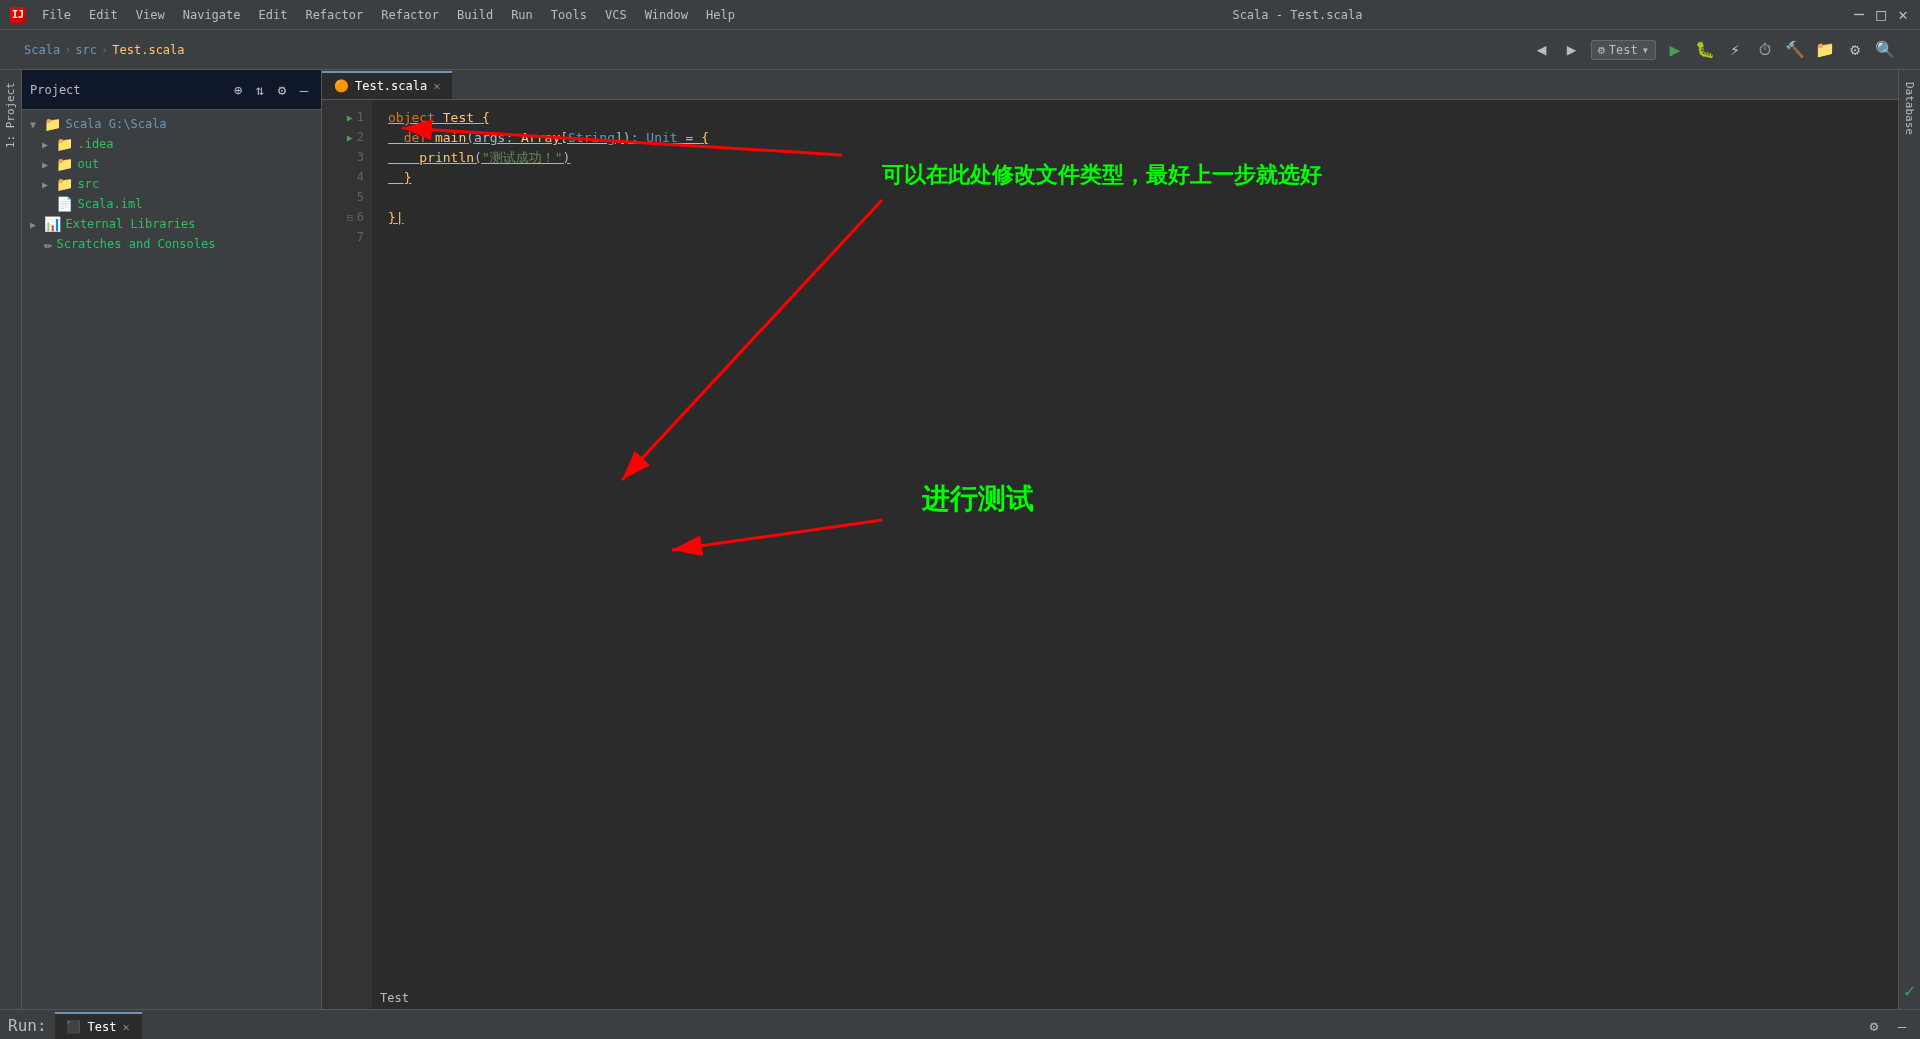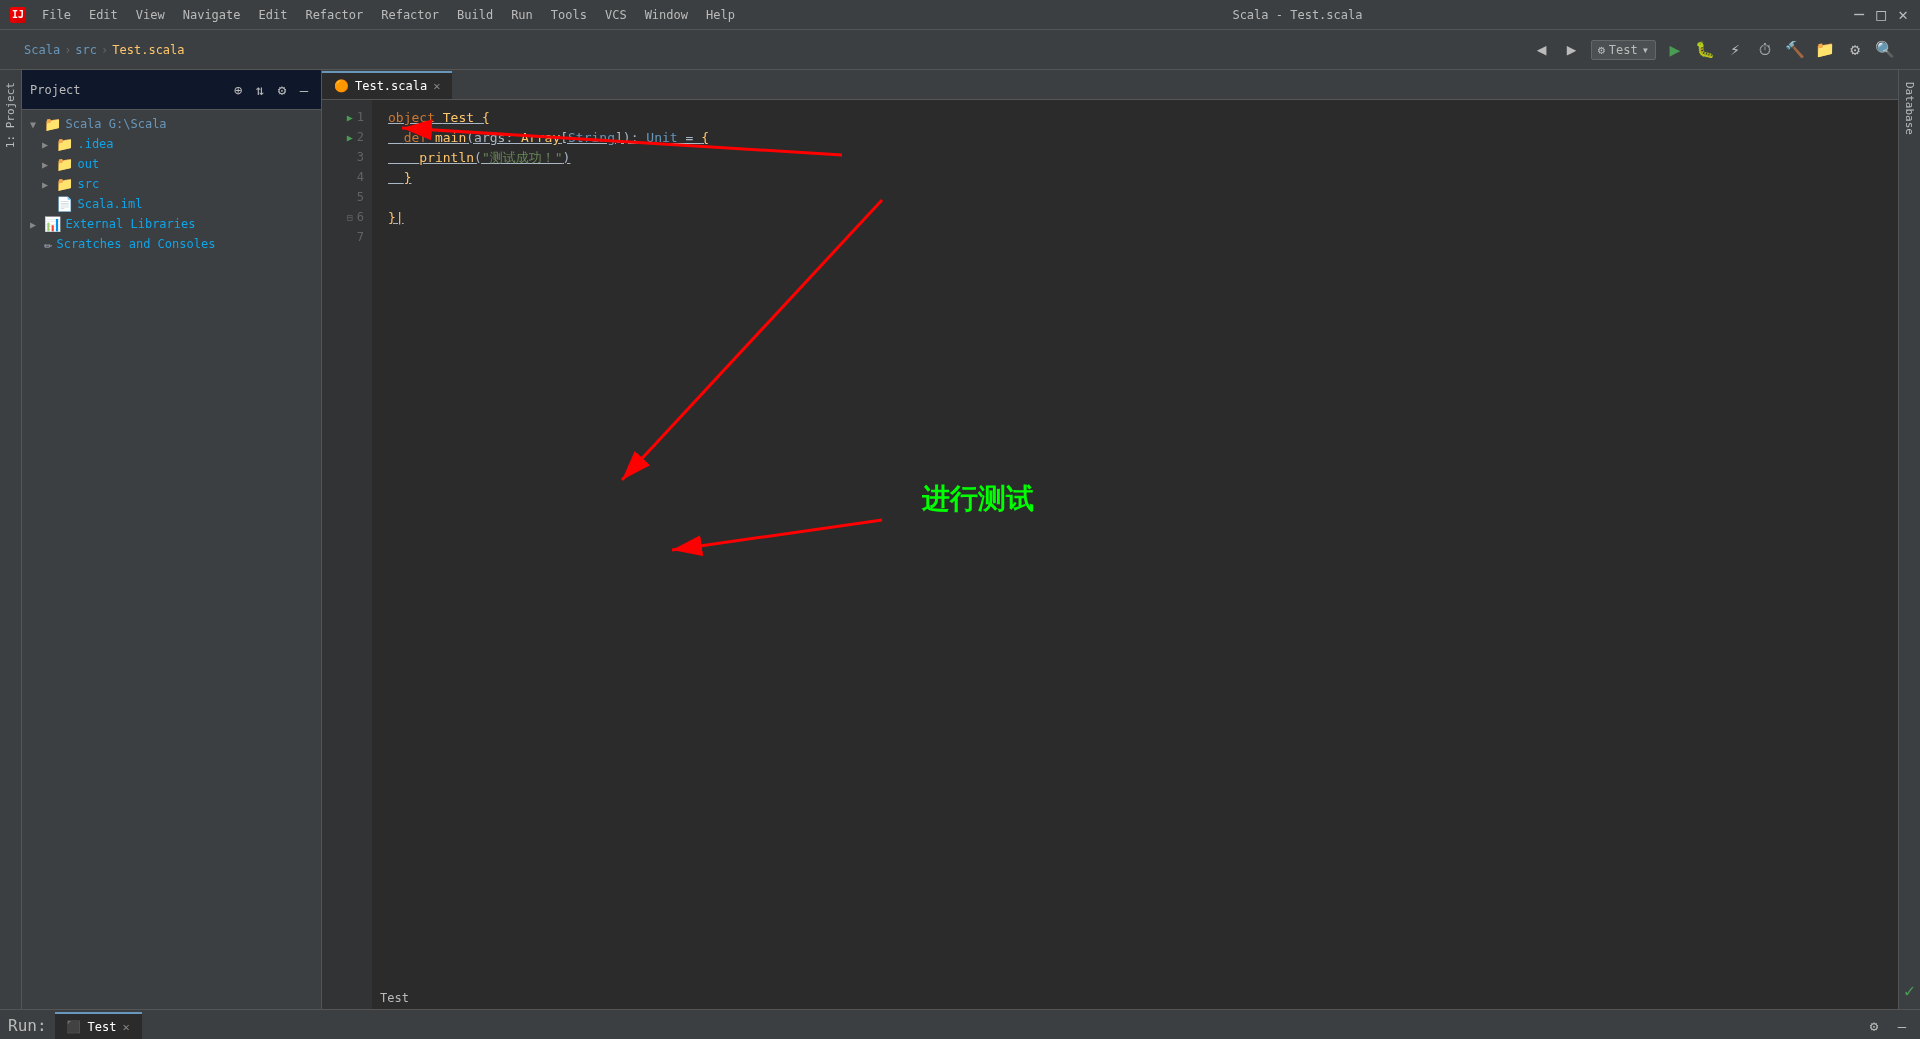--- a/index.html
+++ b/index.html
@@ -189,21 +189,21 @@
       display: flex;
       align-items: center;
       padding: 2px 8px;
       cursor: pointer;
       font-size: 12px;
       gap: 4px;
     }
     .tree-indent-1 { padding-left: 20px; }
     .tree-arrow { color: #888; font-size: 10px; width: 10px; }
     .tree-icon { font-size: 14px; }
-    .tree-label { color: #0ea5e9; }
+    .tree-label { color: #22c55e; }
     .tree-label.blue { color: #6897bb; }
 
     
     .editor-area {
       flex: 1;
       display: flex;
       flex-direction: column;
       background: #2b2b2b;
     }
     .editor-tabs {
@@ -537,20 +537,21 @@
         <div class="code-line">
           <span>  </span><span class="brace">}</span>
         </div>
         <div class="code-line"></div>
         <div class="code-line">
           <span class="brace">}</span><span class="caret">|</span>
         </div>
         <div class="code-line"></div>
       </div>
 
+      <div class="chinese-annotation" style="top: 60px; left: 560px;">可以在此处修改文件类型，最好上一步就选好</div>
 
       <svg class="arrow-overlay" xmlns="http://www.w3.org/2000/svg">
 
         <defs>
           <marker id="arrowhead" markerWidth="10" markerHeight="7" refX="10" refY="3.5" orient="auto">
             <polygon points="0 0, 10 3.5, 0 7" fill="red"></polygon>
           </marker>
         </defs>
 
         <line x1="520" y1="55" x2="80" y2="28" stroke="red" stroke-width="3" marker-end="url(#arrowhead)"></line>

